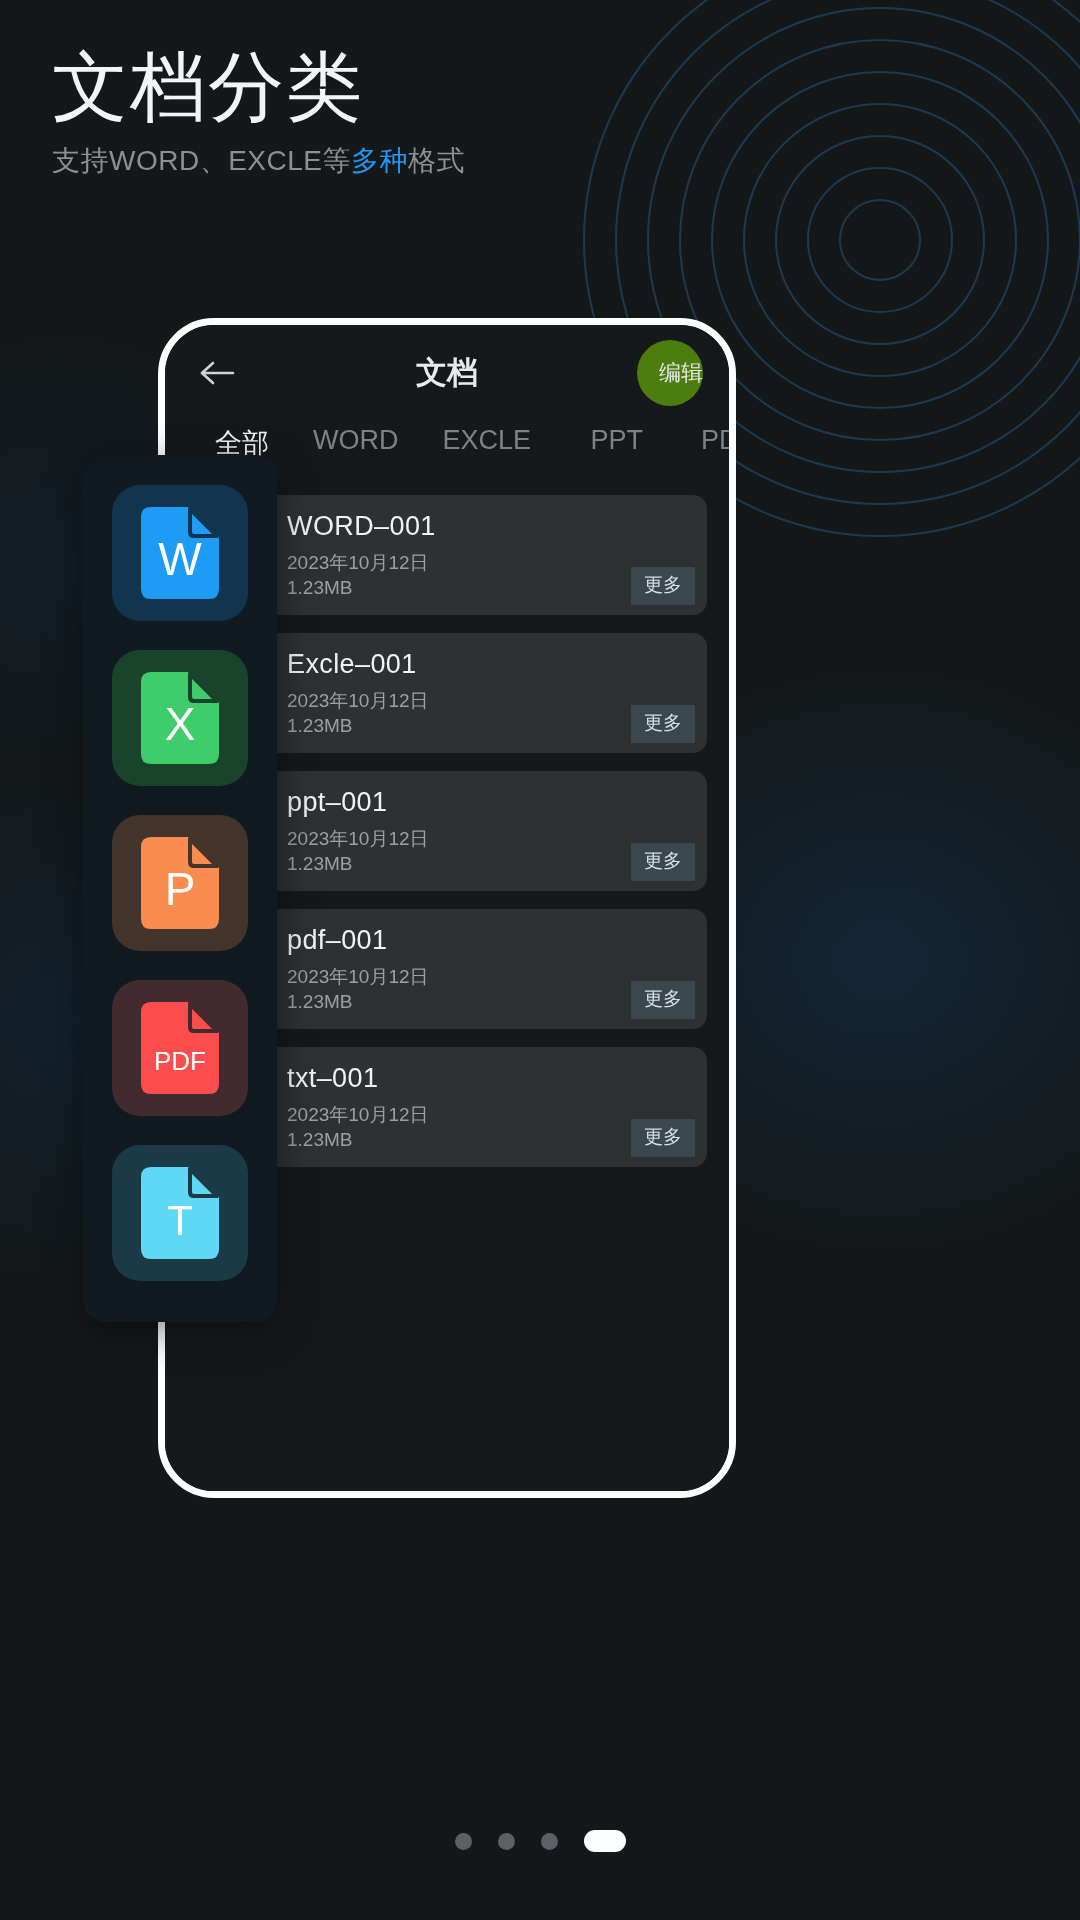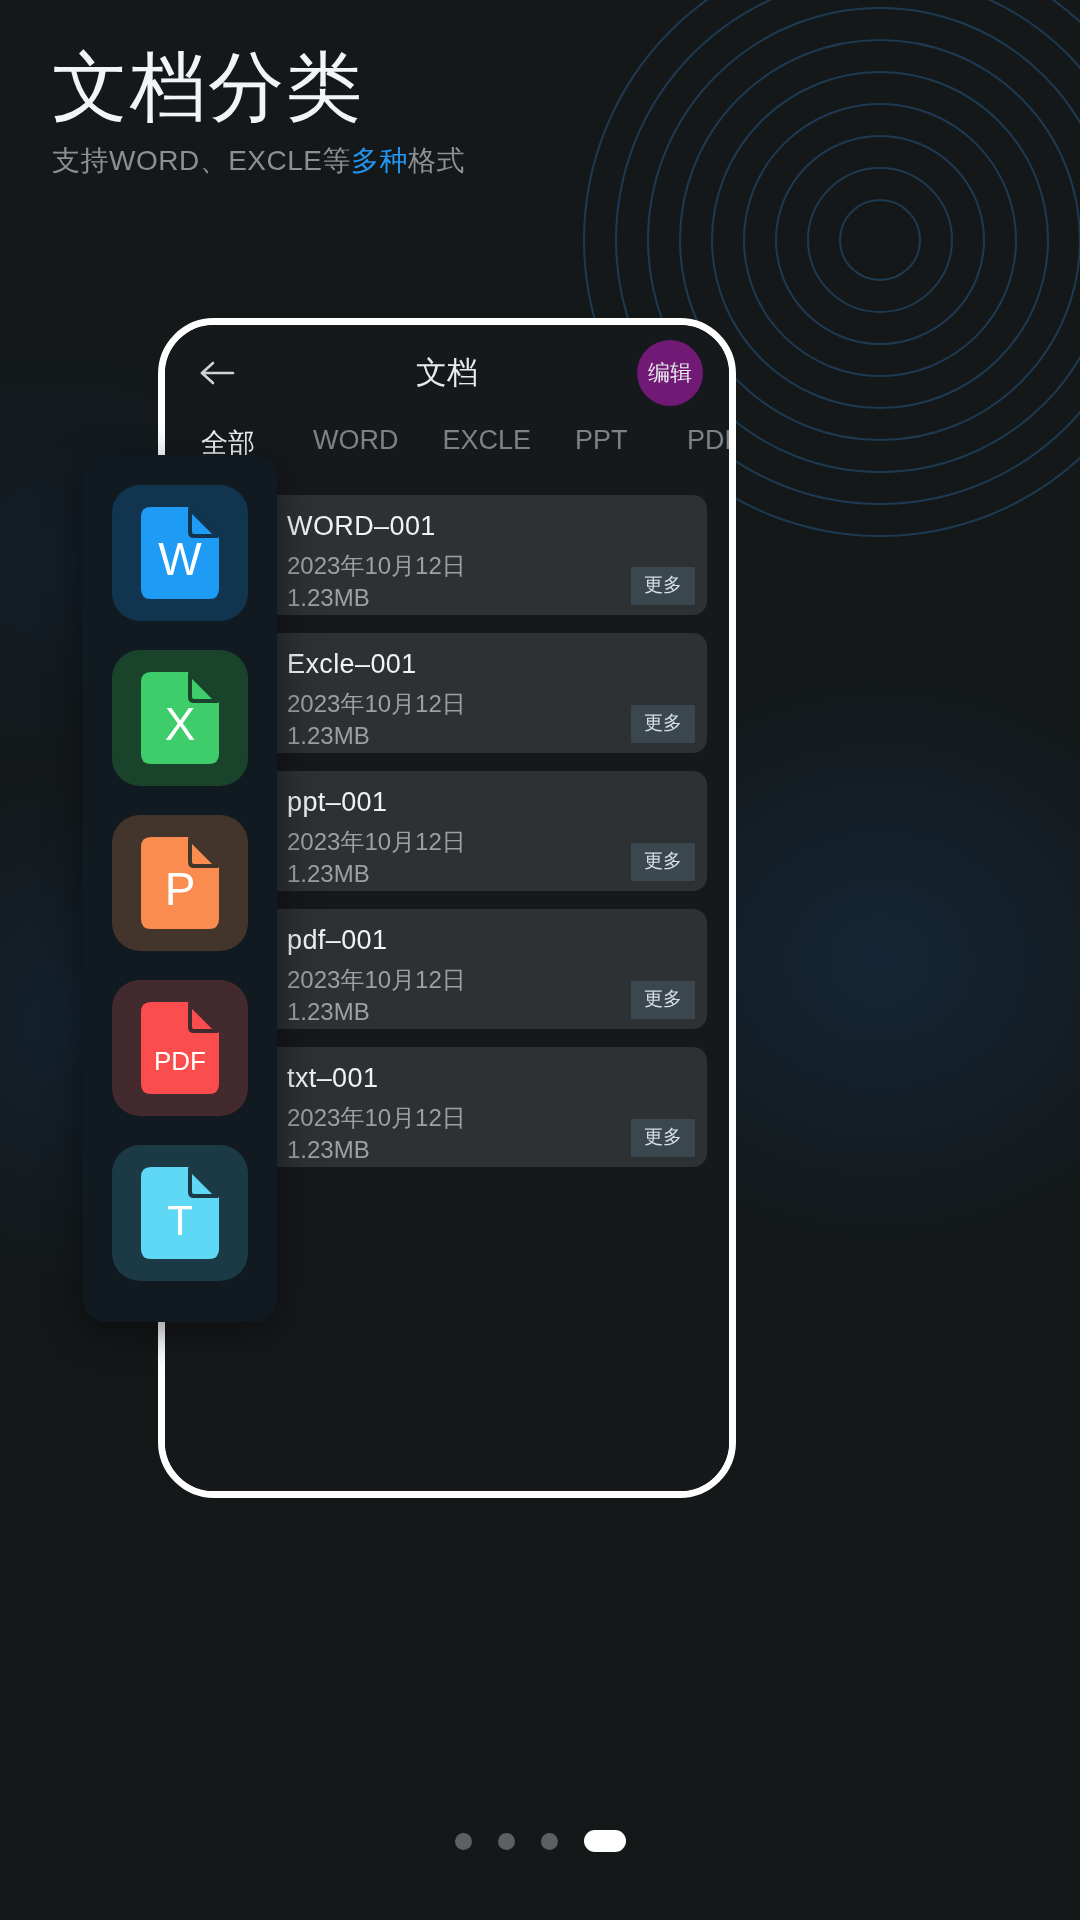--- a/index.html
+++ b/index.html
@@ -77,46 +77,47 @@
   .back-btn {
     width: 54px; height: 54px;
     display:flex; align-items:center; justify-content:center;
   }
   .back-btn svg { display:block; }
   .app-title {
     position: absolute; left: 0; right: 0;
     text-align: center;
     font-size: 31px; color: #e8eaec;
     pointer-events: none;
+    font-weight: bold;
   }
   .edit-btn {
     margin-left: auto;
     width: 66px; height: 66px;
     border-radius: 50%;
-    background: #701a75;
-    display: flex; align-items: center; justify-content: center;
+    background: #4d7c0f;
+    display: flex; align-items: center; justify-content: flex-end;
     font-size: 22px; color: #e6e8ea;
   }
 
   
   .tabs {
     flex: 0 0 auto;
     height: 66px;
     display: flex; align-items: flex-start;
     padding: 0 14px;
     gap: 0px;
     overflow: hidden;
   }
   .tab {
     position: relative;
     padding: 4px 22px 0 22px;
     font-size: 27px;
     color: #7d8287;
     white-space: nowrap;
-    display: flex; flex-direction: column; align-items: flex-start;
+    display: flex; flex-direction: column; align-items: flex-end;
   }
   .tab.active { color: #f0f2f3; }
   .tab .bar {
     margin-top: 9px;
     width: 68px; height: 5px; border-radius: 3px;
     background: transparent;
   }
   .tab.active .bar { background: #2196f3; }
 
   
@@ -139,21 +140,21 @@
     left: -14px; top: 14px;
     width: 16px; height: 92px;
     border-radius: 5px;
   }
   .file-name {
     font-size: 27px; color: #f0f2f3; font-weight: 400;
     letter-spacing: 0.4px;
     margin-bottom: 8px;
   }
   .file-meta {
-    font-size: 24px; color: #9aa0a4; line-height: 1.34;
+    font-size: 19px; color: #9aa0a4; line-height: 1.34;
   }
   .more-btn {
     position: absolute;
     right: 12px; bottom: 10px;
     background: #3b474f;
     color: #d5dde2;
     font-size: 19px;
     border-radius: 1px;
     padding: 5px 13px 7px 13px;
   }

